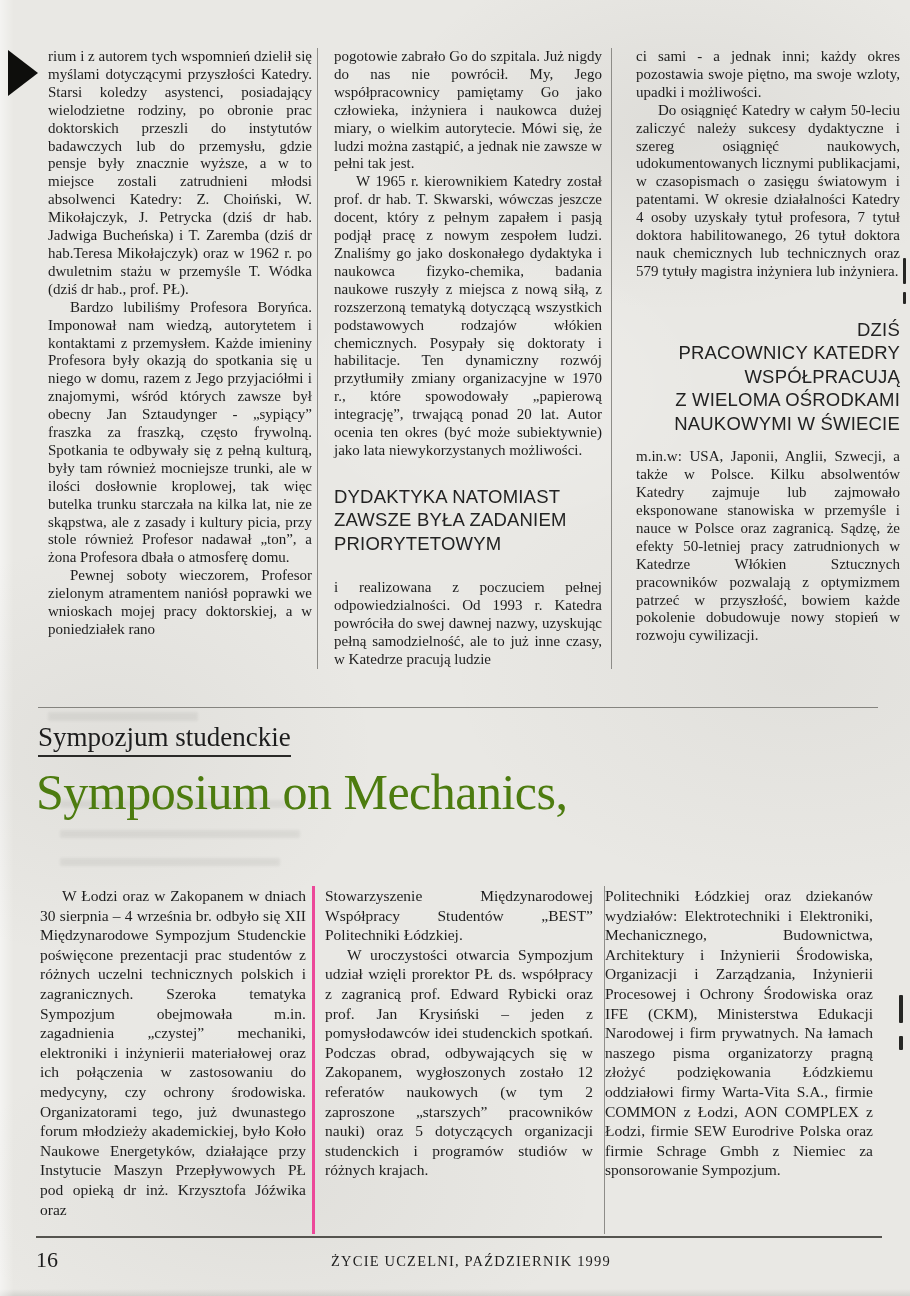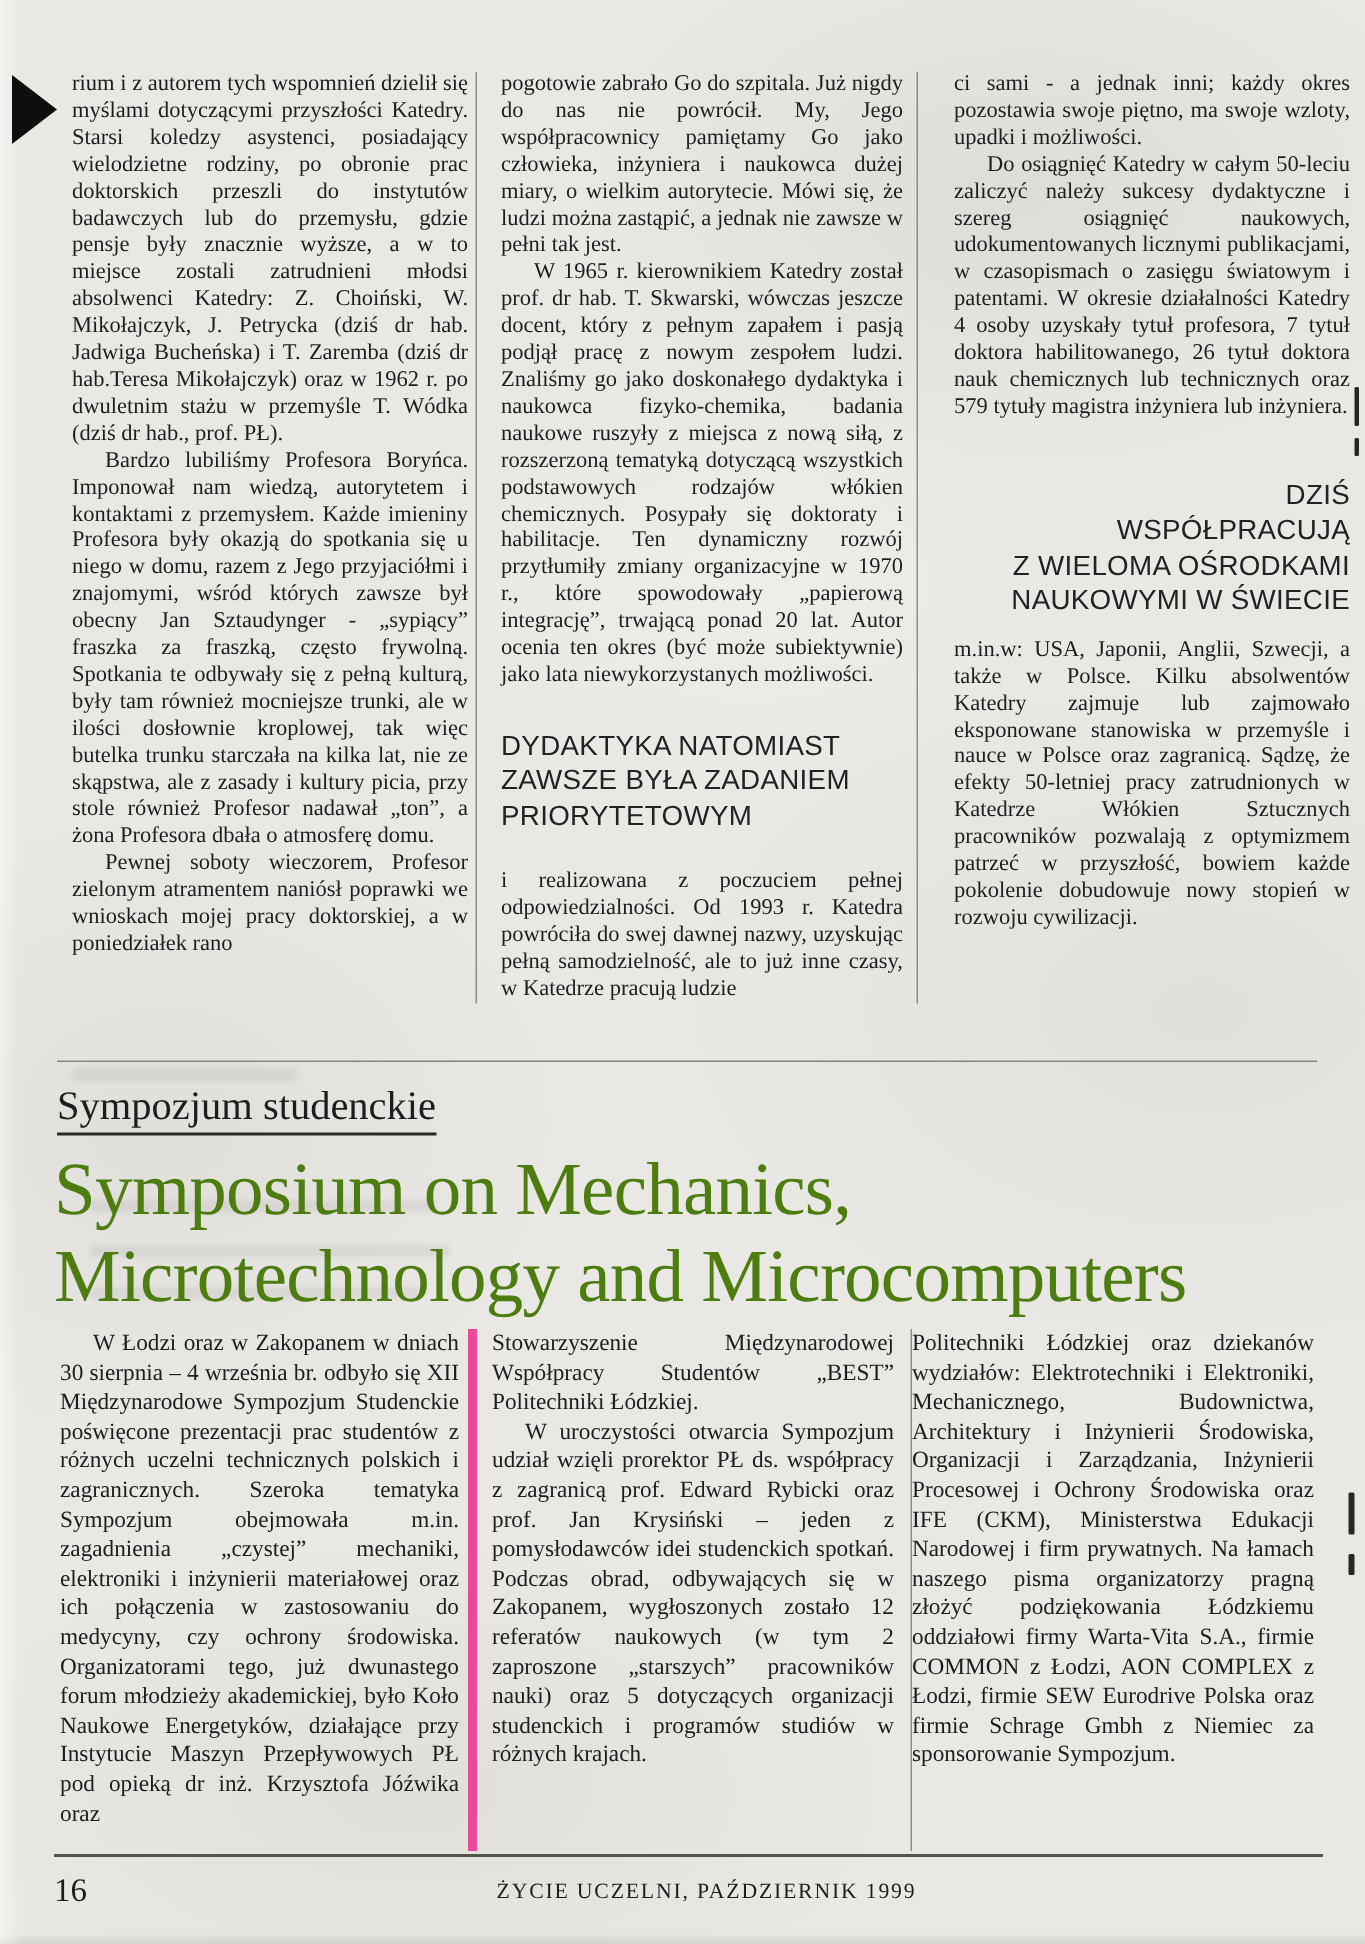--- a/index.html
+++ b/index.html
@@ -58,21 +58,21 @@
 
   
   .article2 {
     position:absolute; left:40px; top:886px; width:852px; height:348px;
     display:flex; align-items:stretch;
     font-size:15.5px; line-height:19.6px;
   }
   .a2-col1 { width:266px; }
   .a2-col2 {
     width:268px; margin-left:6px;
-    border-left:6px solid #ec4899; border-right:1px solid #8d8c88;
+    border-left:3px solid #ec4899; border-right:1px solid #8d8c88;
     padding-left:10px; padding-right:11px;
   }
   .a2-col3 { width:268px; }
 
   p.body-par { margin:0; text-align:justify; }
   p.indent { text-indent:22px; }
 
   .subhead {
     font-family:"Liberation Sans","DejaVu Sans",sans-serif;
     font-size:18.5px; line-height:23.5px; letter-spacing:0.2px;
@@ -138,35 +138,35 @@
         <div>ZAWSZE BYŁA ZADANIEM</div>
         <div>PRIORYTETOWYM</div>
       </div>
       <p class="body-par">i realizowana z poczuciem pełnej odpowiedzialności. Od 1993 r. Katedra powróciła do swej dawnej nazwy, uzyskując pełną samodzielność, ale to już inne czasy, w Katedrze pracują ludzie</p>
     </div>
     <div class="a1-col3">
       <p class="body-par">ci sami - a jednak inni; każdy okres pozostawia swoje piętno, ma swoje wzloty, upadki i możliwości.</p>
       <p class="body-par indent">Do osiągnięć Katedry w całym 50-leciu zaliczyć należy sukcesy dydaktyczne i szereg osiągnięć naukowych, udokumentowanych licznymi publikacjami, w czasopismach o zasięgu światowym i patentami. W okresie działalności Katedry 4 osoby uzyskały tytuł profesora, 7 tytuł doktora habilitowanego, 26 tytuł doktora nauk chemicznych lub technicznych oraz 579 tytuły magistra inżyniera lub inżyniera.</p>
       <div class="callout">
         <div>DZIŚ</div>
+        <div>PRACOWNICY KATEDRY</div>
         <div>WSPÓŁPRACUJĄ</div>
         <div>Z WIELOMA OŚRODKAMI</div>
         <div>NAUKOWYMI W ŚWIECIE</div>
       </div>
       <p class="body-par">m.in.w: USA, Japonii, Anglii, Szwecji, a także w Polsce. Kilku absolwentów Katedry zajmuje lub zajmowało eksponowane stanowiska w przemyśle i nauce w Polsce oraz zagranicą. Sądzę, że efekty 50-letniej pracy zatrudnionych w Katedrze Włókien Sztucznych pracowników pozwalają z optymizmem patrzeć w przyszłość, bowiem każde pokolenie dobudowuje nowy stopień w rozwoju cywilizacji.</p>
     </div>
   </div>
 
   <div class="rule-top"></div>
 
   <div class="kicker">Sympozjum studenckie</div>
 
   <div class="headline">
     <div>Symposium on Mechanics,</div>
-    <div>Microtechnology and Microcomputers</div>
   </div>
 
   <div class="article2">
     <div class="a2-col1">
       <p class="body-par indent">W Łodzi oraz w Zakopanem w dniach 30 sierpnia – 4 września br. odbyło się XII Międzynarodowe Sympozjum Studenckie poświęcone prezentacji prac studentów z różnych uczelni technicznych polskich i zagranicznych. Szeroka tematyka Sympozjum obejmowała m.in. zagadnienia „czystej” mechaniki, elektroniki i inżynierii materiałowej oraz ich połączenia w zastosowaniu do medycyny, czy ochrony środowiska. Organizatorami tego, już dwunastego forum młodzieży akademickiej, było Koło Naukowe Energetyków, działające przy Instytucie Maszyn Przepływowych PŁ pod opieką dr inż. Krzysztofa Jóźwika oraz</p>
     </div>
     <div class="a2-col2">
       <p class="body-par">Stowarzyszenie Międzynarodowej Współpracy Studentów „BEST” Politechniki Łódzkiej.</p>
       <p class="body-par indent">W uroczystości otwarcia Sympozjum udział wzięli prorektor PŁ ds. współpracy z zagranicą prof. Edward Rybicki oraz prof. Jan Krysiński – jeden z pomysłodawców idei studenckich spotkań. Podczas obrad, odbywających się w Zakopanem, wygłoszonych zostało 12 referatów naukowych (w tym 2 zaproszone „starszych” pracowników nauki) oraz 5 dotyczących organizacji studenckich i programów studiów w różnych krajach.</p>
     </div>

